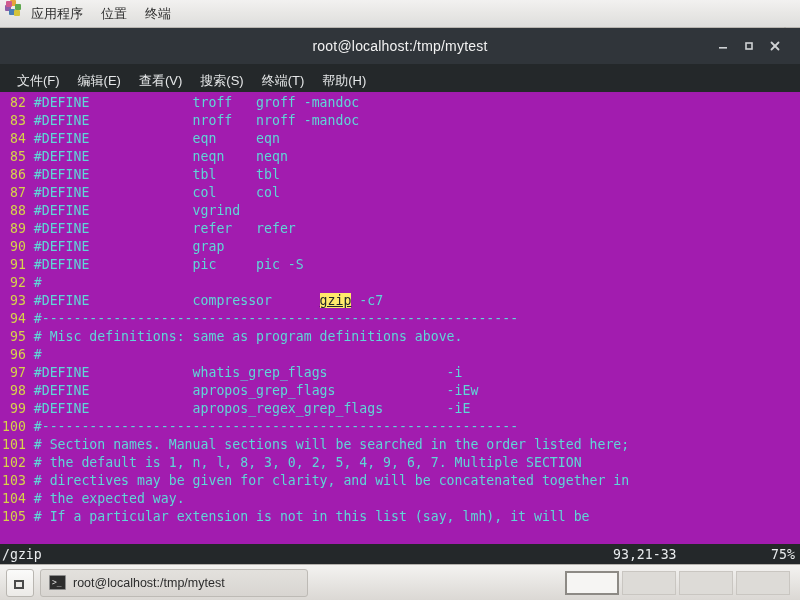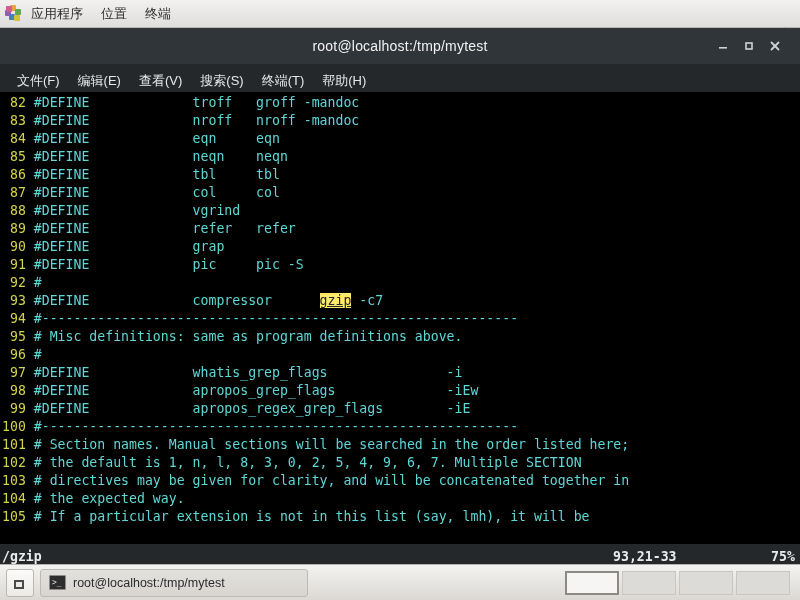--- a/index.html
+++ b/index.html
@@ -25,21 +25,20 @@
     left: 0; top: 0;
     width: 800px; height: 28px;
     background: linear-gradient(to bottom, #f2f1f0 0%, #e8e7e5 50%, #dededc 100%);
     border-bottom: 1px solid #b8b5b0;
     display: flex;
     align-items: center;
     box-sizing: border-box;
   }
   #top-panel .left {
     display: flex;
-    align-items: center;
     height: 100%;
   }
   #top-panel .right {
     display: flex;
     align-items: center;
     height: 100%;
     margin-left: auto;
     margin-top: 45px;
   }
   .panel-item {
@@ -128,21 +127,21 @@
   .menu-item {
     font-size: 13px;
     color: #e6e8e9;
     padding: 2px 9px;
     white-space: nowrap;
   }
 
   
   #term {
     flex: 1 1 auto;
-    background: #000000;
+    background: #a21caf;
     font-family: "DejaVu Sans Mono", "Liberation Mono", monospace;
     font-size: 13.2px;
     line-height: 18.05px;
     color: #5fd7d7;
     padding: 2px 0 0 2px;
     box-sizing: border-box;
     position: relative;
     overflow: hidden;
     white-space: pre;
   }
@@ -151,25 +150,24 @@
   #term .tx { color: #5fd7d7; }
   #term .hl { background: #ffea6b; color: #24282a; text-decoration: underline; }
 
   #statusline {
     height: 20px;
     background: #24282a;
     font-family: "DejaVu Sans Mono", "Liberation Mono", monospace;
     font-size: 13.2px;
     color: #e9ecee;
     display: flex;
-    align-items: flex-end;
+    align-items: center;
     flex: 0 0 auto;
     position: relative;
     white-space: pre;
-    font-weight: bold;
   }
   #status-left { padding-left: 2px; }
   #status-pos  { position: absolute; left: 613px; }
   #status-pct  { position: absolute; left: 747px; margin-left: 24px; }
 
   
   #taskbar {
     position: absolute;
     left: 0; bottom: 0;
     width: 800px; height: 36px;

